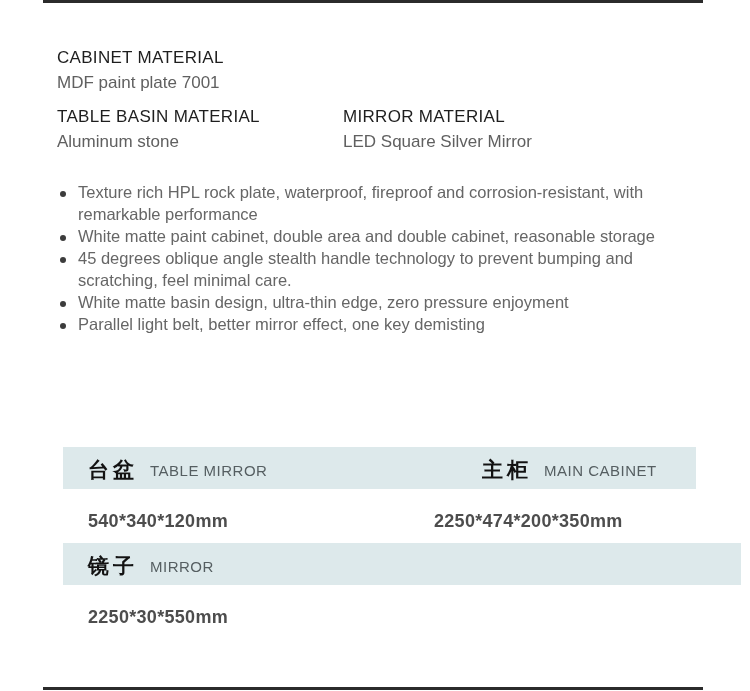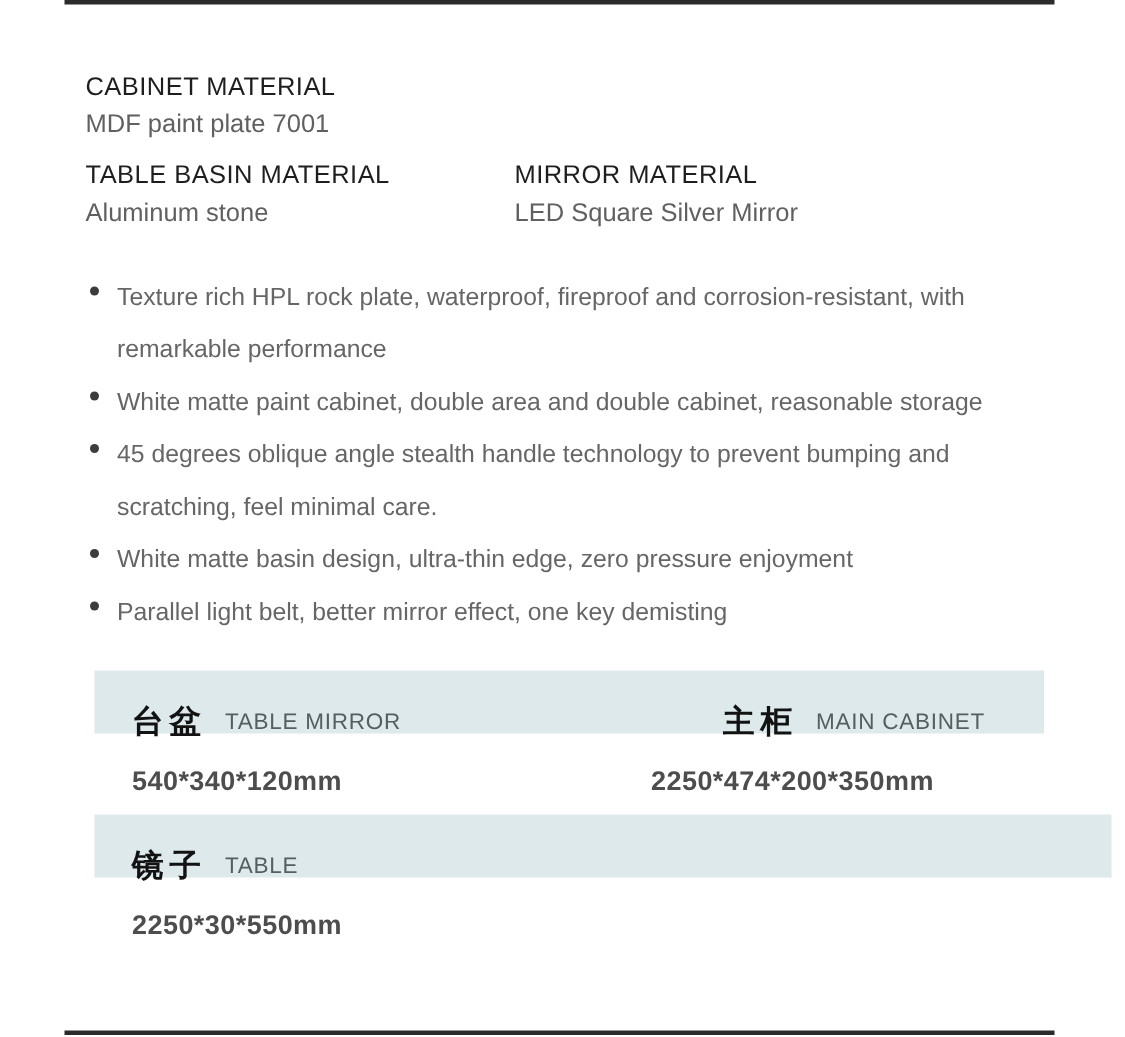--- a/index.html
+++ b/index.html
@@ -53,21 +53,21 @@
     top: 181px;
     width: 645px;
     margin: 0;
     padding: 0;
     list-style: none;
   }
   .features li {
     position: relative;
     padding-left: 21px;
     font-size: 16.5px;
-    line-height: 35px;
+    line-height: 22px;
     color: #666666;
   }
   .features li::before {
     content: "";
     position: absolute;
     left: 3px;
     top: 10px;
     width: 6px;
     height: 6px;
     border-radius: 50%;
@@ -79,21 +79,21 @@
     position: absolute;
     left: 63px;
     width: 633px;
     height: 42px;
     background: #dde9eb;
   }
   .band-1 { top: 447px; }
   .band-2 { top: 543px; padding-left: 45px; }
   .cell {
     position: absolute;
-    top: 13px;
+    top: 2px;
     height: 42px;
     display: flex;
     align-items: center;
   }
   .cell-a { left: 25px; }
   .cell-b { left: 371px; margin-left: 48px; }
   .zh {
     font-size: 21px;
     font-weight: bold;
     color: #121212;
@@ -168,21 +168,21 @@
   </div>
 
   <div class="dims dims-1">
     <span class="dim dim-a">540*340*120mm</span>
     <span class="dim dim-b">2250*474*200*350mm</span>
   </div>
 
   <div class="band band-2">
     <div class="cell cell-a">
       <span class="zh">镜子</span>
-      <span class="en">TABLE</span>
+      <span class="en">MIRROR</span>
     </div>
   </div>
 
   <div class="dims dims-2">
     <span class="dim dim-a">2250*30*550mm</span>
   </div>
 
   <div class="rule rule-bottom"></div>
 
 </div>

